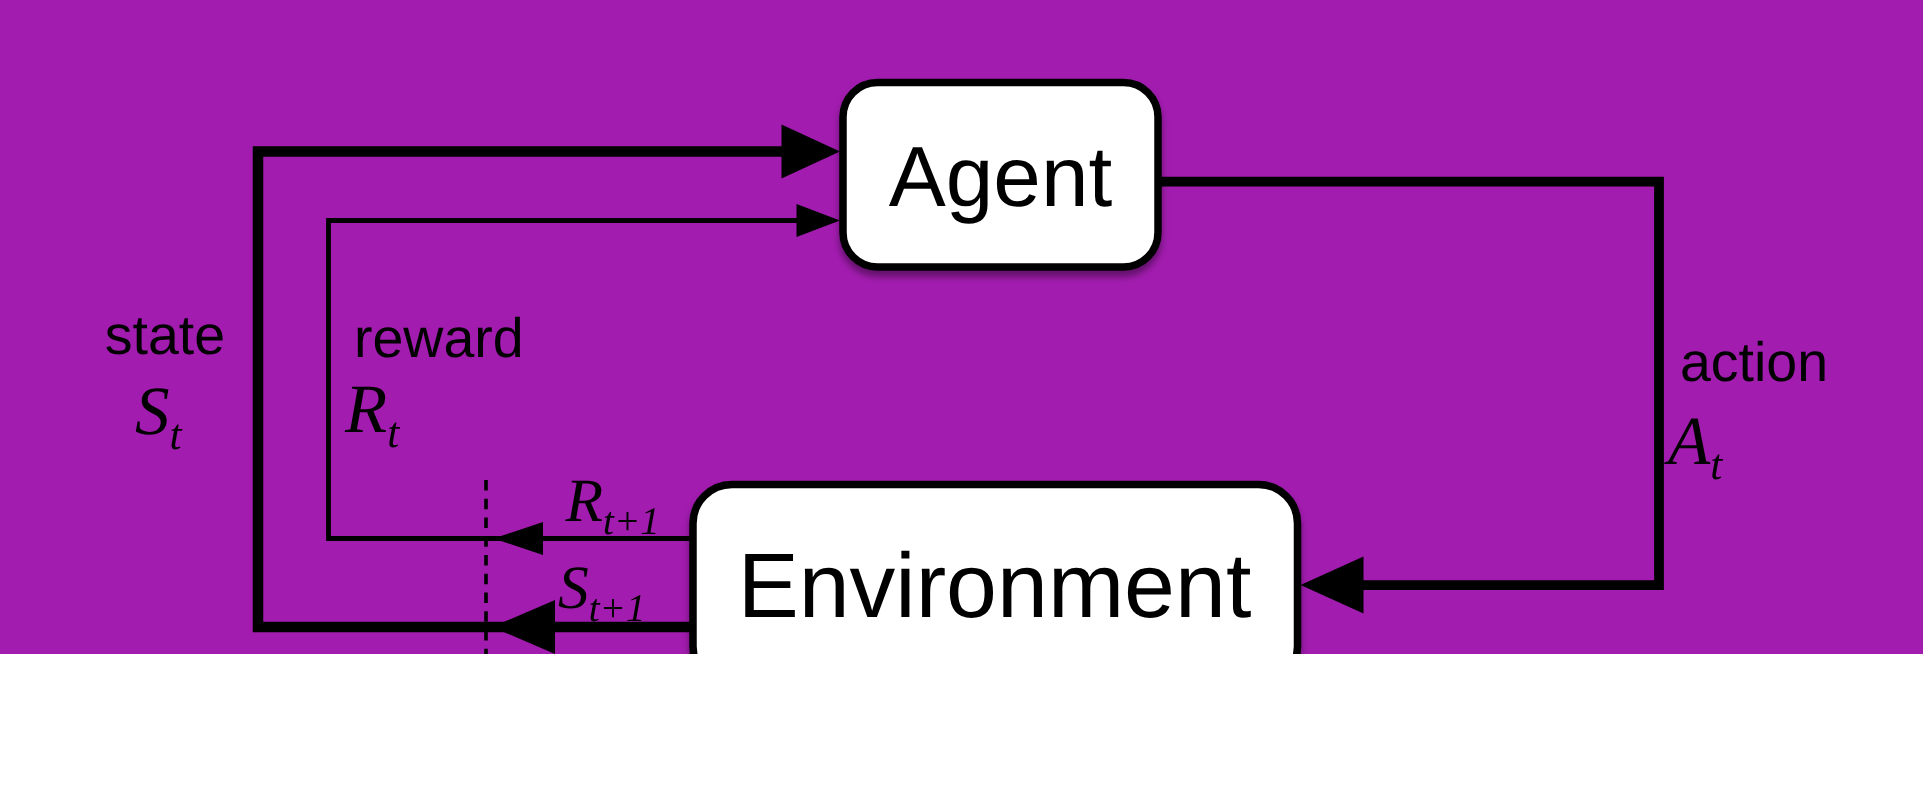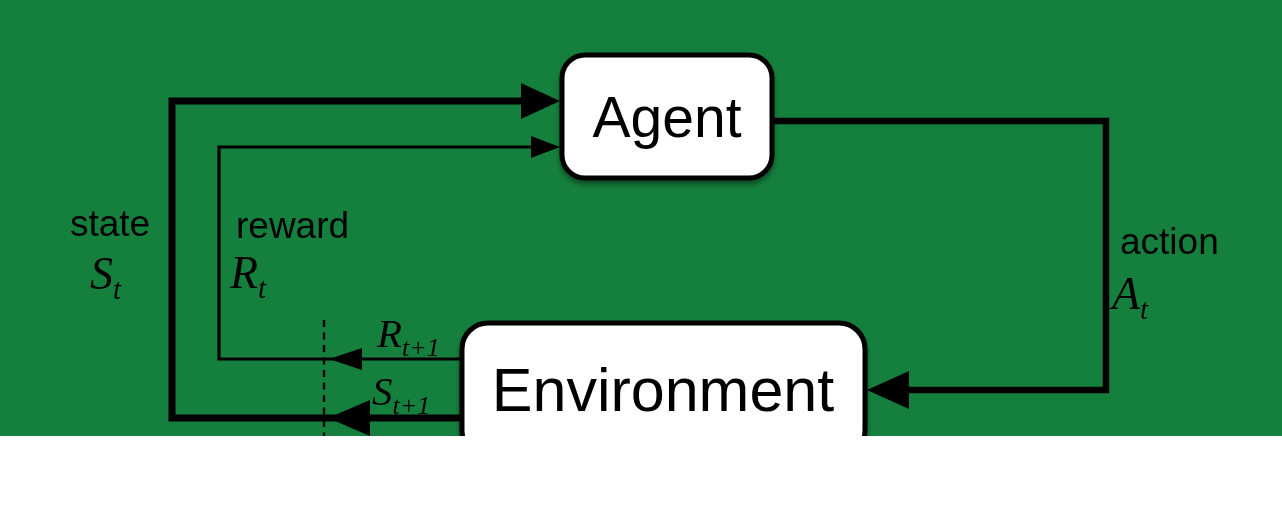--- a/index.html
+++ b/index.html
@@ -4,21 +4,21 @@
 <style>
   html, body {
     margin: 0;
     padding: 0;
     background: #ffffff;
   }
   .canvas {
     position: relative;
     width: 1282px;
     height: 436px;
-    background: #15803d;
+    background: #a21caf;
     overflow: hidden;
     font-family: "Liberation Sans", sans-serif;
   }
   svg { display: block; }
   .node-box {
     fill: #ffffff;
     stroke: #000000;
     stroke-width: 5;
     filter: url(#boxShadow);
   }

